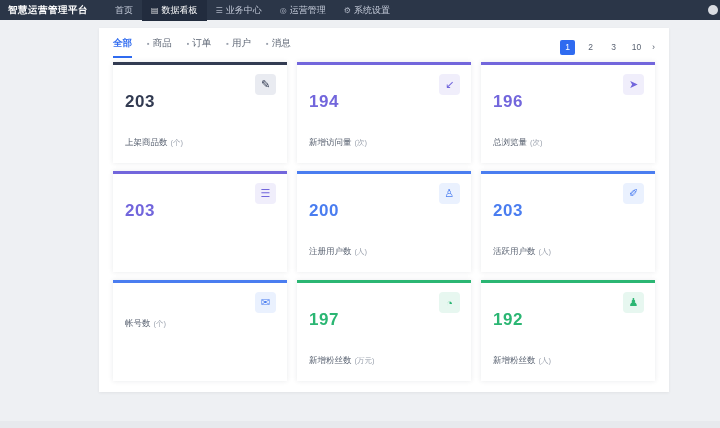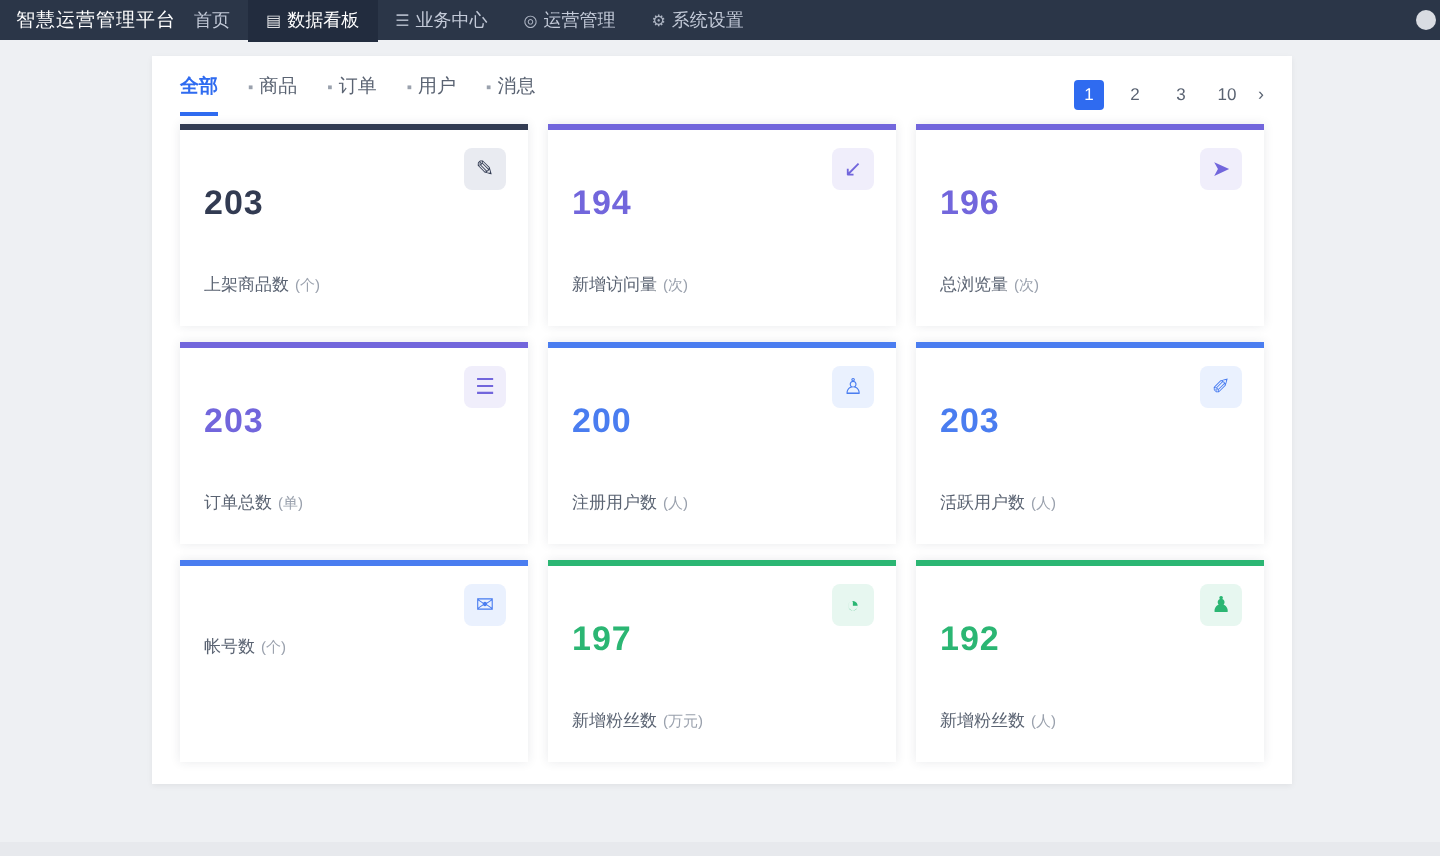--- a/index.html
+++ b/index.html
@@ -6,34 +6,34 @@
   html,body { width:720px; height:428px; overflow:hidden; }
   body {
     font-family:"Liberation Sans","DejaVu Sans",sans-serif;
     background:#eef0f3; position:relative;
   }
   
   .navbar {
     height:20px; background:#2b3648; display:flex; align-items:center;
     padding:0 8px; color:#c3cad8; font-size:9px; position:relative;
   }
-  .logo { color:#ffffff; font-weight:normal; font-size:9.5px; letter-spacing:.5px; margin-right:0; white-space:nowrap; }
+  .logo { color:#ffffff; font-weight:bold; font-size:9.5px; letter-spacing:.5px; margin-right:18px; white-space:nowrap; }
   .nav-item {
     display:flex; align-items:center; gap:3px; height:21px; padding:0 9px;
     cursor:pointer; white-space:nowrap;
   }
   .nav-item.active { background:#222c3e; color:#ffffff; }
   .nav-icon { font-size:8px; opacity:.85; }
   .avatar {
     position:absolute; right:2px; top:5px; width:10px; height:10px;
     border-radius:50%; background:#d9dce2;
   }
   
   .panel {
-    position:absolute; left:76px; top:28px; width:570px; height:364px;
+    position:absolute; left:99px; top:28px; width:570px; height:364px;
     background:#ffffff; box-shadow:0 1px 3px rgba(0,0,0,.06);
   }
   .panel-head {
     display:flex; align-items:center; justify-content:space-between;
     padding:8px 14px 0 14px; height:30px;
   }
   .tabs { display:flex; align-items:flex-start; gap:15px; font-size:9.5px; }
   .tab { color:#5a6372; display:flex; align-items:center; gap:3px; padding-bottom:6px; cursor:pointer; }
   .tab .tab-icon { font-size:7.5px; color:#9aa1ad; }
   .tab.active { color:#2f6bf0; font-weight:bold; border-bottom:2px solid #2f6bf0; }
@@ -143,21 +143,20 @@
 
     <div class="card" style="--c: #7266dc; --t: #f0eefb;">
       <div class="card-icon">➤</div>
       <div class="card-value">196</div>
       <div class="card-label"><span>总浏览量</span><span class="card-unit">(次)</span></div>
     </div>
 
     <div class="card" style="--c: #7266dc; --t: #f0eefb;">
       <div class="card-icon">☰</div>
       <div class="card-value">203</div>
-      <div class="card-label"><span>订单总数</span><span class="card-unit">(单)</span></div>
     </div>
 
     <div class="card" style="--c: #4a7df0; --t: #eaf1fe;">
       <div class="card-icon">♙</div>
       <div class="card-value">200</div>
       <div class="card-label"><span>注册用户数</span><span class="card-unit">(人)</span></div>
     </div>
 
     <div class="card" style="--c: #4a7df0; --t: #eaf1fe;">
       <div class="card-icon">✐</div>

